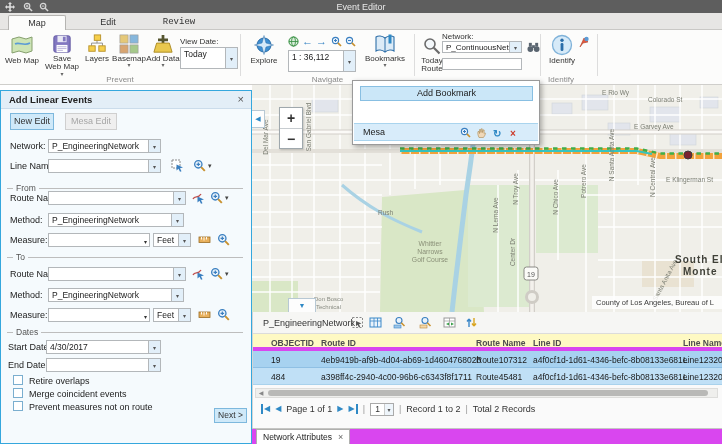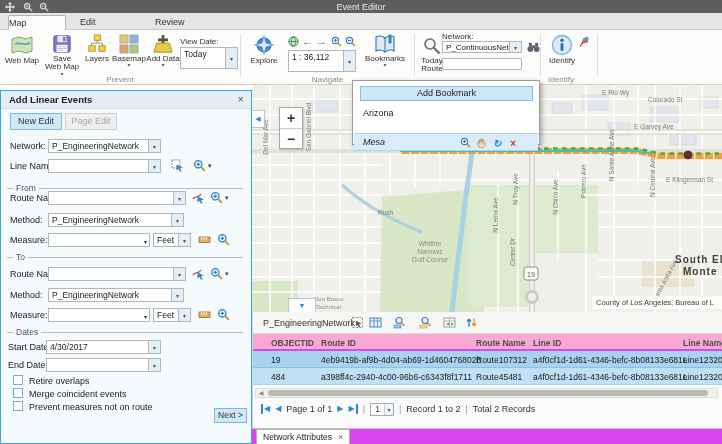--- a/index.html
+++ b/index.html
@@ -7,21 +7,21 @@
   body { position:relative; font-family:"Liberation Sans",sans-serif; background:#fff; overflow:hidden; font-size:9px; color:#222; }
   .abs { position:absolute; }
 
   
   .titlebar { position:absolute; left:0; top:0; width:722px; height:13px; background:#5e5e5e; display:flex; align-items:center; }
   .titlebar .ticon { margin-left:5px; display:flex; align-items:center; }
   .titlebar .title { position:absolute; left:0; right:0; text-align:center; color:#e9e9e9; font-size:9px; }
 
   
   .tabstrip { position:absolute; left:0; top:13px; width:722px; height:17px; background:#e7e6e4; border-bottom:1px solid #c9c8c5; }
-  .rtab { position:absolute; top:2px; height:15px; line-height:15px; text-align:left; font-size:9px; color:#333; cursor:default; }
+  .rtab { position:absolute; top:2px; height:15px; line-height:15px; text-align:center; font-size:9px; color:#333; cursor:default; }
   .rtab.active { background:#fcfcfb; border:1px solid #b5b4b1; border-bottom:none; border-radius:2px 2px 0 0; }
 
   
   .ribbon { position:absolute; left:0; top:30px; width:722px; height:55px; background:#fcfcfb; border-bottom:1px solid #cfcecb; }
   .rbtn { position:absolute; top:4px; display:flex; flex-direction:column; align-items:center; }
   .rbtn .lbl { font-size:8px; color:#333; text-align:center; line-height:1.05; margin-top:1px; }
   .rcaret { font-size:6px; color:#666; line-height:5px; }
   .gdiv { position:absolute; top:4px; height:42px; width:1px; background:#ddd; }
   .glabel { position:absolute; top:45px; font-size:8px; color:#8a8a8a; text-align:center; }
   .sel { position:absolute; background:#fff; border:1px solid #b3b7ba; display:flex; height:22px; }
@@ -60,21 +60,21 @@
   .zoomctl .zc + .zc { border-top:1px solid #c7ccd0; }
   .collapseL { position:absolute; left:0; top:25px; width:13px; height:18px; background:#fdfdfd; border:1px solid #b7c8d4; border-left:none; color:#2f89c5; font-size:7px; text-align:center; line-height:16px; }
   .collapseD { position:absolute; left:36px; top:213px; width:28px; height:14px; background:#fdfdfd; border:1px solid #b7c8d4; border-bottom:none; color:#2f89c5; font-size:7px; text-align:center; line-height:13px; }
   .attrib { position:absolute; right:0; top:211px; width:130px; height:13px; background:rgba(255,255,255,.8); font-size:7.5px; color:#3c3c3c; padding:2px 0 0 4px; white-space:nowrap; overflow:hidden; }
 
   
   .tpanel { position:absolute; left:252px; top:312px; width:470px; height:116px; background:#fafafa; border-left:1px solid #d5d5d5; }
   .tp-head { position:absolute; left:0; top:0; right:0; height:22px; border-bottom:1px solid #dcdcda; background:#f6f6f4; }
   .tp-src { position:absolute; left:10px; top:6px; font-size:9px; color:#333; }
   .tp-ic { position:absolute; top:4px; width:14px; height:14px; }
-  .thead { position:absolute; left:0; top:22px; right:0; height:17px; background:#f9a8d4; border-bottom:2px solid #d946ef; }
+  .thead { position:absolute; left:0; top:22px; right:0; height:17px; background:#fef9c3; border-bottom:4px solid #d946ef; }
   .thc { position:absolute; top:4px; font-size:8.5px; font-weight:bold; color:#4d4d4d; white-space:nowrap; }
   .trow { position:absolute; left:0; right:0; height:17px; }
   .trow.r0 { top:39px; background:#a7d2f0; border-bottom:1px solid #8fc0e4; }
   .trow.r1 { top:56px; background:#c0e0f6; border-bottom:1px solid #a9d2ec; }
   .tdc { position:absolute; top:4px; font-size:8.5px; color:#1a1a1a; white-space:nowrap; }
   .hscroll { position:absolute; left:2px; top:76px; right:4px; height:10px; background:#efefed; border:1px solid #dddddb; }
   .hscroll .la { position:absolute; left:0; top:0; width:10px; height:8px; font-size:6px; color:#888; text-align:center; line-height:8px; }
   .hscroll .thumb { position:absolute; left:12px; top:1px; width:440px; height:6px; background:#b9b9b7; border-radius:3px; }
   .pager { position:absolute; left:8px; top:90px; height:14px; display:flex; align-items:center; gap:5px; font-size:9px; color:#333; }
   .pgarrow { color:#2f89c5; font-size:8px; line-height:10px; }
@@ -114,21 +114,21 @@
         <line x1="6.8" y1="6.8" x2="10" y2="10" stroke="#d8d8d8" stroke-width="1.6"></line>
         <path d="M3,4.5 H6" stroke="#d8d8d8" stroke-width="1"></path>
       </svg>
   </span>
   <span class="title">Event Editor</span>
 </div>
 
 <div class="tabstrip">
   <div class="rtab active" style="left:8px;width:58px;">Map</div>
   <div class="rtab" style="left:80px;width:56px;">Edit</div>
-  <div class="rtab" style="left:155px;width:62px;">Review</div>
+  <div class="rtab" style="left:148px;width:62px;font-family:Liberation Mono, monospace;">Review</div>
 </div>
 
 <div class="ribbon">
 
   <div class="rbtn" style="left:2px;width:40px;">
     <svg width="22" height="22" viewBox="0 0 22 22">
         <path d="M1,5 L8,3 L15,5 L21,3 V17 L15,19 L8,17 L1,19 Z" fill="#cde4b5" stroke="#86a06e" stroke-width="1"></path>
         <path d="M4,10 C8,7.5 13,12.5 19,9" stroke="#5b9bd5" stroke-width="1.6" fill="none"></path>
       </svg>
     <span class="lbl">Web Map</span>
@@ -349,24 +349,21 @@
     <div class="zc">+</div>
     <div class="zc">−</div>
   </div>
   <div class="collapseL">◀</div>
   <div class="collapseD">▼</div>
   <div class="attrib">County of Los Angeles, Bureau of L</div>
 </div>
 
 <div class="bmpopup">
   <div class="bm-add">Add Bookmark</div>
-  <div class="bm-row" style="top:24px;">
-    <span>Arizona</span>
-  </div>
-  <div class="bm-row hl" style="top:52px;font-style:italic;">
+  <div class="bm-row hl" style="top:42px;">
     <span>Mesa</span>
     <span class="bm-ic" style="left:106px;">
       <svg width="11" height="11" viewBox="0 0 11 11">
           <circle cx="4.5" cy="4.5" r="3.1" fill="#eaf3fb" stroke="#3a7fc0" stroke-width="1.1"></circle>
           <line x1="6.9" y1="6.9" x2="10" y2="10" stroke="#c8912e" stroke-width="1.6"></line>
           <path d="M3,4.5 H6 M4.5,3 V6" stroke="#3a7fc0" stroke-width="1"></path>
         </svg>
     </span>
     <span class="bm-ic" style="left:122px;">
       <svg width="11" height="11" viewBox="0 0 11 11">
@@ -377,22 +374,22 @@
     <span class="bm-ic" style="left:156px;top:1px;color:#cc3b2a;font-weight:bold;font-size:10px;">×</span>
   </div>
 </div>
 
 <div class="lpanel">
   <div class="lp-head">
     <span class="t">Add Linear Events</span>
     <span class="x">×</span>
   </div>
 
-  <div class="pbtn" style="left:9px;top:22px;width:52px;">New Edit</div>
-  <div class="pbtn dis" style="left:64px;top:22px;width:52px;">Page Edit</div>
+  <div class="pbtn" style="left:9px;top:22px;width:44px;">New Edit</div>
+  <div class="pbtn dis" style="left:64px;top:22px;width:52px;">Mesa Edit</div>
 
   <div class="flbl" style="left:9px;top:50px;">Network:</div>
   <div class="sel" style="left:47px;top:48px;width:113px;height:14px;">
     <span class="v">P_EngineeringNetwork</span>
     <span class="c">▾</span>
   </div>
 
   <div class="flbl" style="left:9px;top:70px;">Line Name:</div>
   <div class="sel" style="left:47px;top:68px;width:113px;height:14px;">
     <span class="v"></span>

